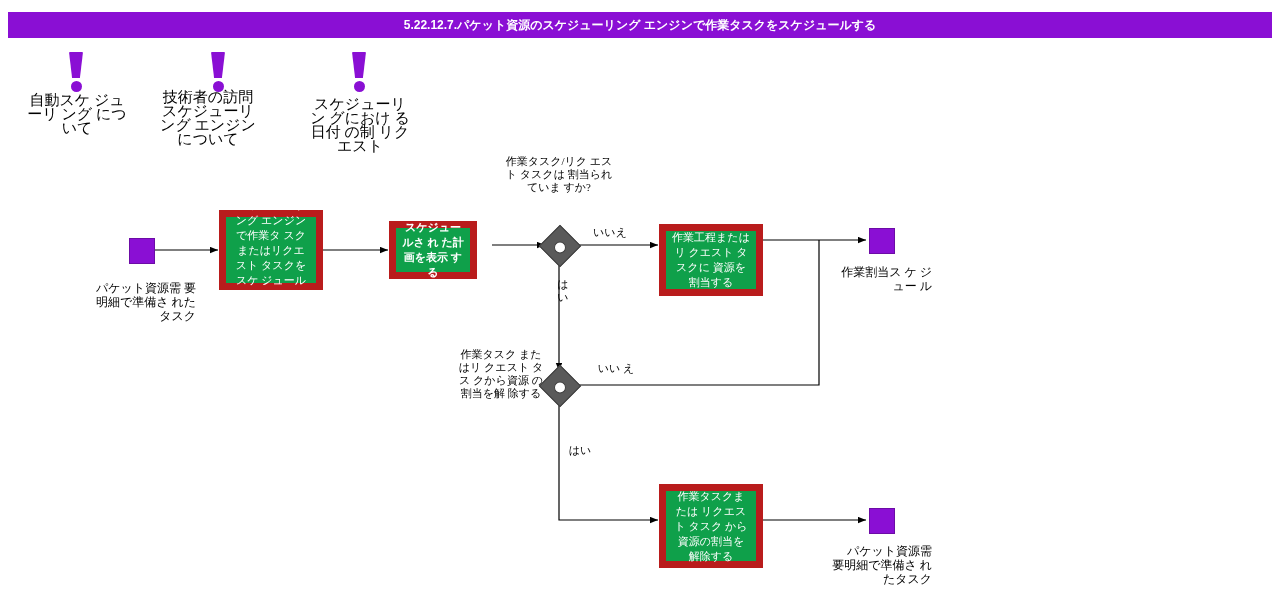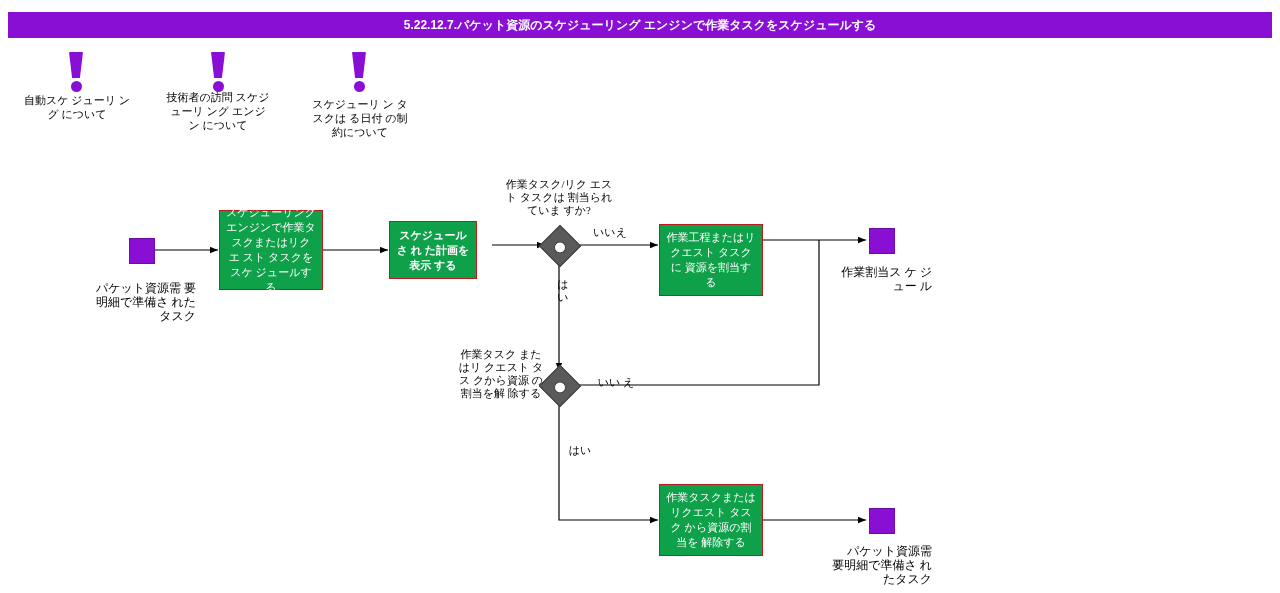--- a/index.html
+++ b/index.html
@@ -36,21 +36,21 @@
     font-family: "Liberation Sans", sans-serif;
     font-size: 12px;
     font-weight: bold;
     letter-spacing: 0px;
     white-space: nowrap;
   }
   .note {
     position: absolute;
     text-align: center;
     font-family: "Liberation Serif", serif;
-    font-size: 11px;
+    font-size: 15px;
     color: #000000;
     line-height: 14px;
   }
   .bang {
     position: absolute;
     width: 14px;
   }
   .bang .bar {
     width: 14px;
     height: 26px;
@@ -61,21 +61,21 @@
   .bang .dot {
     width: 11px;
     height: 11px;
     background: #8A0FD4;
     border-radius: 50%;
     margin: 3px auto 0 auto;
   }
   .process {
     position: absolute;
     background: #0FA04A;
-    border: 1px solid #b91c1c;
+    border: 7px solid #b91c1c;
     color: #ffffff;
     font-family: "Liberation Serif", serif;
     font-size: 11px;
     line-height: 15px;
     text-align: center;
     display: flex;
     align-items: center;
     justify-content: center;
     padding: 14px 6px;
     box-sizing: border-box;
@@ -160,58 +160,58 @@
 <div class="bang" style="left:69px; top:52px;">
   <div class="bar"></div>
     <div class="dot"></div>
 </div>
 <div class="note" style="left:22px; top:93px; width:110px;">自動スケ ジューリ ング について</div>
 
 <div class="bang" style="left:211px; top:52px;">
   <div class="bar"></div>
     <div class="dot"></div>
 </div>
-<div class="note" style="left:166px; top:90px; width:104px;">技術者の訪問 スケジューリ ング エンジン について</div>
+<div class="note" style="left:156px; top:90px; width:104px;">技術者の訪問 スケジューリ ング エンジン について</div>
 
 <div class="bang" style="left:352px; top:52px;">
   <div class="bar"></div>
     <div class="dot"></div>
 </div>
-<div class="note" style="left:308px; top:97px; width:104px;">スケジューリ ン タスクは る日付 の制 約について</div>
+<div class="note" style="left:308px; top:97px; width:104px;">スケジューリ ン グにおけ る日付 の制 リクエスト</div>
 
 <div class="terminator" style="left:129px; top:238px;"></div>
 <div class="caption" style="left:86px; top:281px; width:110px;">パケット資源需 要明細で準備さ れたタスク</div>
 
 <div class="process" style="left:219px; top:210px; width:104px; height:80px;">
   <span>スケジューリング エンジンで作業タ スクまたはリクエ スト タスクをスケ ジュールする</span>
 </div>
 
 <div class="process" style="left:389px; top:221px; width:88px; height:58px;font-weight:bold;">
   <span>スケジュールさ れ た計画を表示 する</span>
 </div>
 
-<div class="edge-label" style="left:505px; top:178px; width:108px;">作業タスク/リク エスト タスクは 割当られていま すか?</div>
+<div class="edge-label" style="left:505px; top:155px; width:108px;">作業タスク/リク エスト タスクは 割当られていま すか?</div>
 <div class="decision" style="left:545px; top:231px;">
   <div class="hole"></div>
 </div>
 <div class="edge-label" style="left:585px; top:226px; width:50px;text-align:center;">いいえ</div>
 <div class="edge-label" style="left:552px; top:278px; width:22px;">は い</div>
 
 <div class="process" style="left:659px; top:211px; width:104px; height:72px;margin-top:13px;">
   <span>作業工程またはリ クエスト タスクに 資源を割当する</span>
 </div>
 
 <div class="terminator" style="left:869px; top:228px;"></div>
 <div class="caption" style="left:832px; top:265px; width:100px;">作業割当ス ケ ジュー ル</div>
 
 <div class="edge-label" style="left:455px; top:348px; width:92px;">作業タスク またはリ クエスト タス クから資源 の割当を解 除する</div>
 <div class="decision" style="left:545px; top:371px;">
   <div class="hole"></div>
 </div>
-<div class="edge-label" style="left:595px; top:376px; width:42px;">いい え</div>
+<div class="edge-label" style="left:595px; top:362px; width:42px;">いい え</div>
 <div class="edge-label" style="left:560px; top:444px; width:40px;">はい</div>
 
-<div class="process" style="left:659px; top:484px; width:104px; height:72px;">
+<div class="process" style="left:659px; top:484px; width:104px; height:84px;">
   <span>作業タスクまたは リクエスト タスク から資源の割当を 解除する</span>
 </div>
 
 <div class="terminator" style="left:869px; top:508px;"></div>
 <div class="caption" style="left:832px; top:544px; width:100px;">パケット資源需 要明細で準備さ れたタスク</div>
 
 </body></html>

